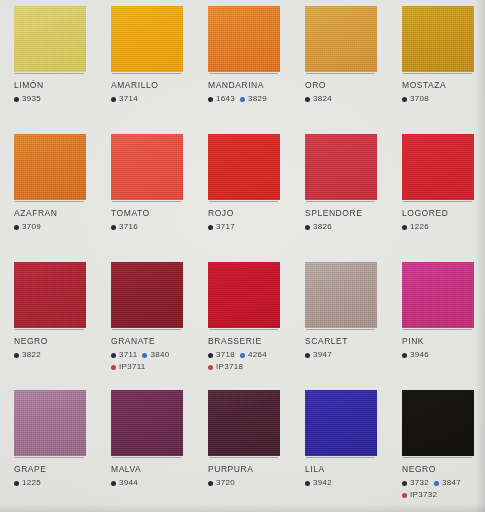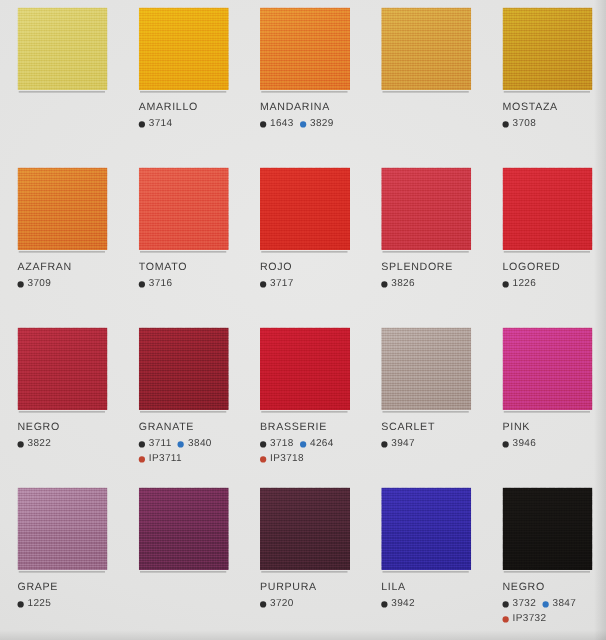--- a/index.html
+++ b/index.html
@@ -123,20 +123,31 @@
 </head>
 <body>
 
 <div class="page"></div>
 <div class="grid" id="grid">
     <div class="cell">
       <div class="swatch-wrap">
         <div class="swatch" style="background: rgb(215, 201, 99);"></div>
         <div class="underline"></div>
       </div>
+      <div class="caption">
+        <div class="name">LIMÓN</div>
+        <div class="codes">
+          <div class="code-row">
+            <span class="code">
+              <span class="dot" style="background: rgb(43, 43, 43);"></span>
+              <span class="code-text">3935</span>
+            </span>
+          </div>
+        </div>
+      </div>
     </div>
     <div class="cell">
       <div class="swatch-wrap">
         <div class="swatch" style="background: rgb(232, 166, 19);"></div>
         <div class="underline"></div>
       </div>
       <div class="caption">
         <div class="name">AMARILLO</div>
         <div class="codes">
           <div class="code-row">
@@ -167,20 +178,31 @@
             </span>
           </div>
         </div>
       </div>
     </div>
     <div class="cell">
       <div class="swatch-wrap">
         <div class="swatch" style="background: rgb(211, 154, 61);"></div>
         <div class="underline"></div>
       </div>
+      <div class="caption">
+        <div class="name">ORO</div>
+        <div class="codes">
+          <div class="code-row">
+            <span class="code">
+              <span class="dot" style="background: rgb(43, 43, 43);"></span>
+              <span class="code-text">3824</span>
+            </span>
+          </div>
+        </div>
+      </div>
     </div>
     <div class="cell">
       <div class="swatch-wrap">
         <div class="swatch" style="background: rgb(198, 147, 34);"></div>
         <div class="underline"></div>
       </div>
       <div class="caption">
         <div class="name">MOSTAZA</div>
         <div class="codes">
           <div class="code-row">
@@ -396,20 +418,31 @@
               <span class="code-text">1225</span>
             </span>
           </div>
         </div>
       </div>
     </div>
     <div class="cell">
       <div class="swatch-wrap">
         <div class="swatch" style="background: rgb(108, 44, 81);"></div>
         <div class="underline"></div>
+      </div>
+      <div class="caption">
+        <div class="name">MALVA</div>
+        <div class="codes">
+          <div class="code-row">
+            <span class="code">
+              <span class="dot" style="background: rgb(43, 43, 43);"></span>
+              <span class="code-text">3944</span>
+            </span>
+          </div>
+        </div>
       </div>
     </div>
     <div class="cell">
       <div class="swatch-wrap">
         <div class="swatch" style="background: rgb(74, 37, 51);"></div>
         <div class="underline"></div>
       </div>
       <div class="caption">
         <div class="name">PURPURA</div>
         <div class="codes">

